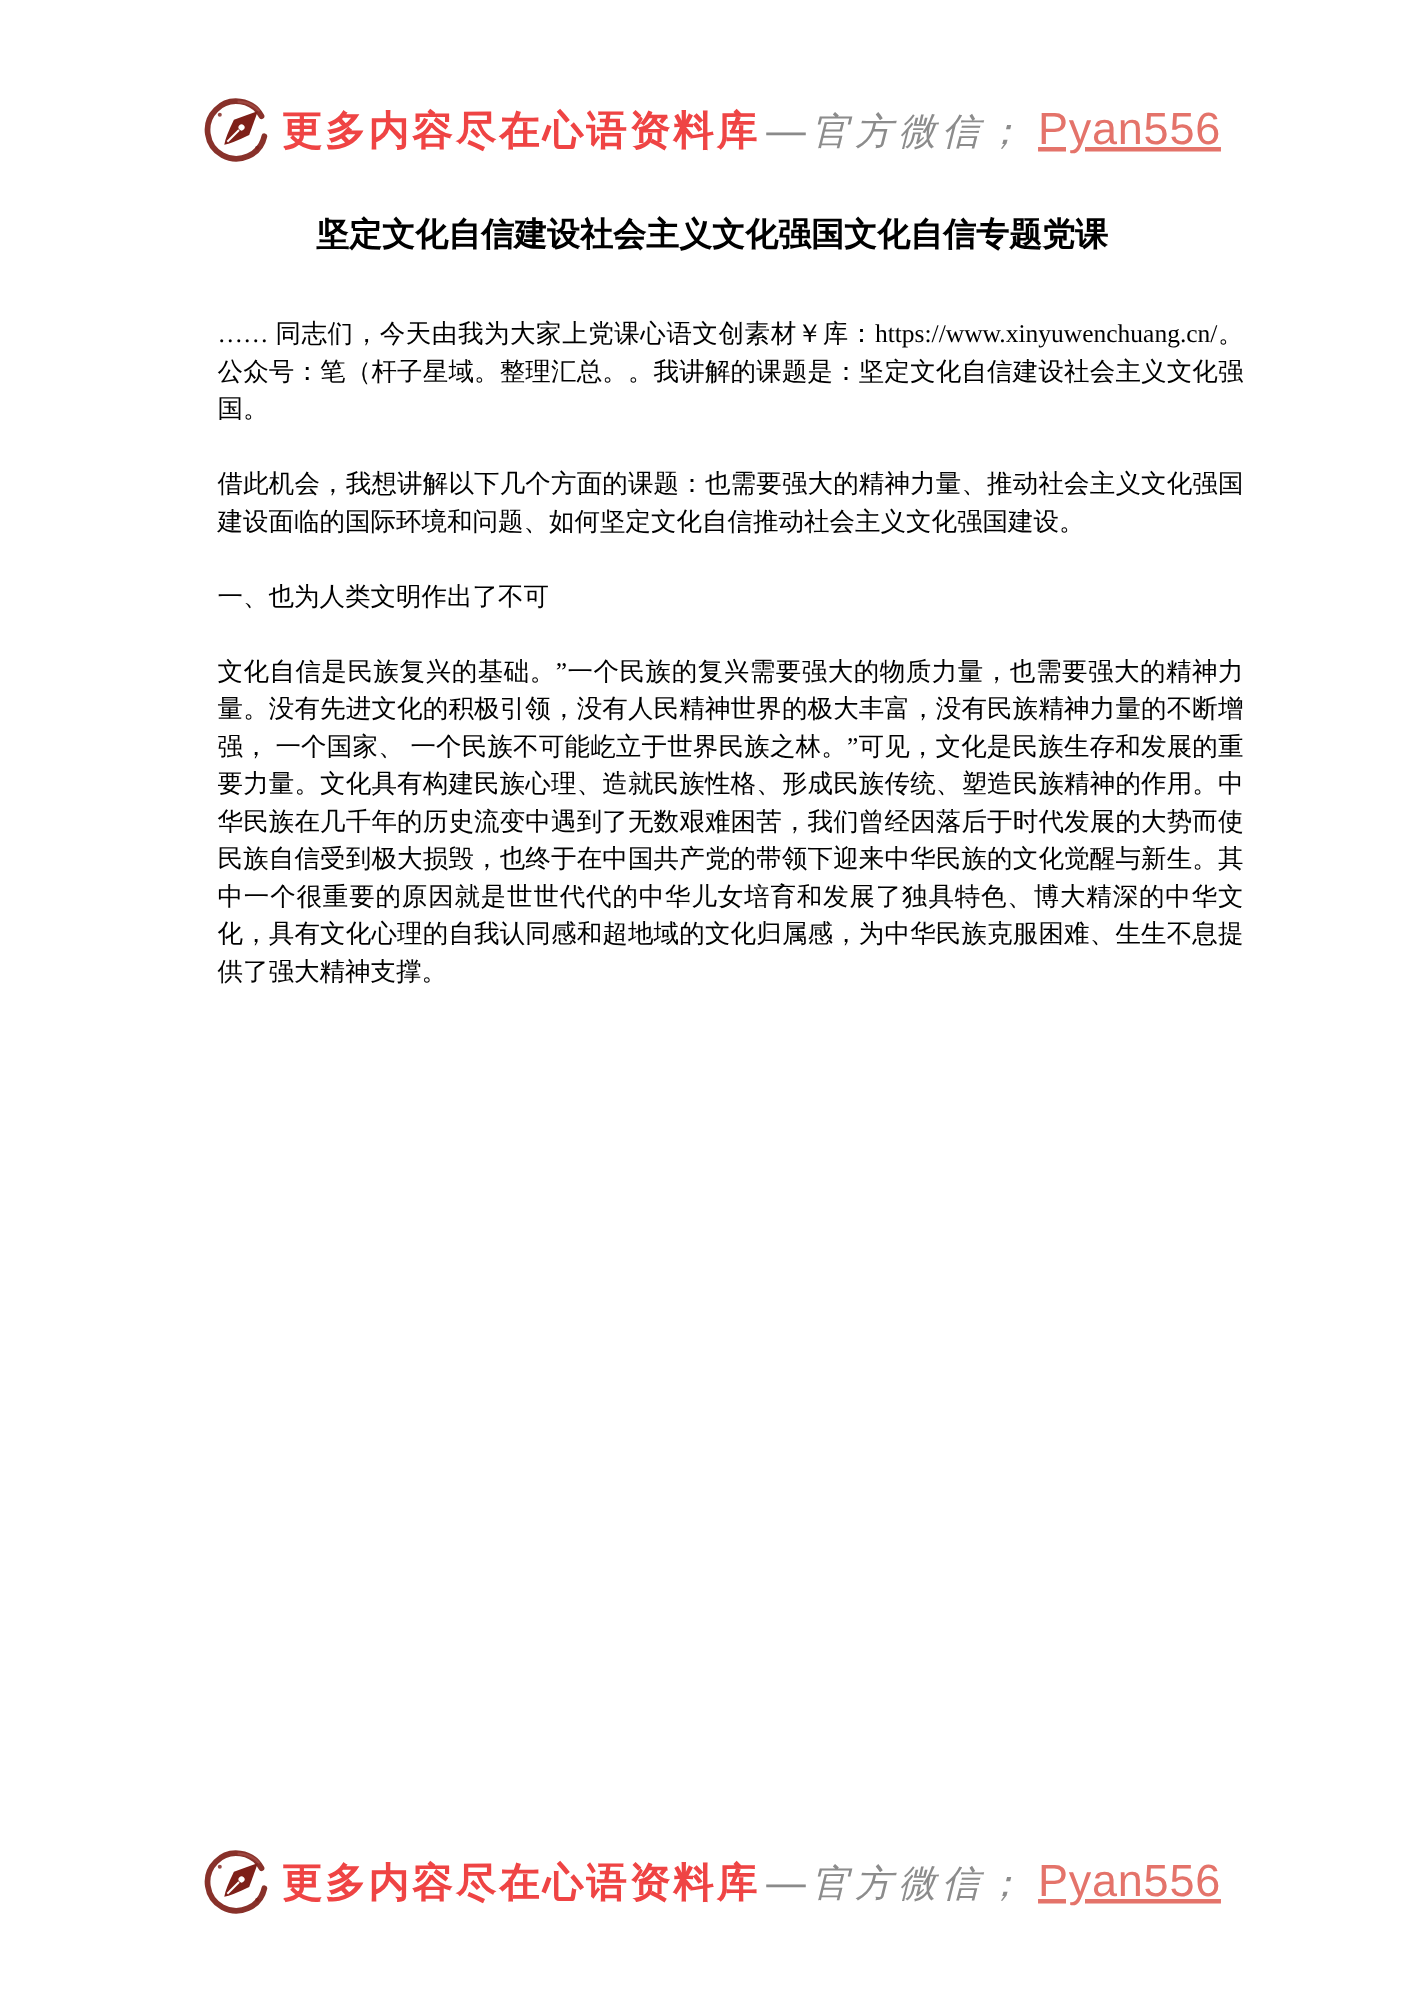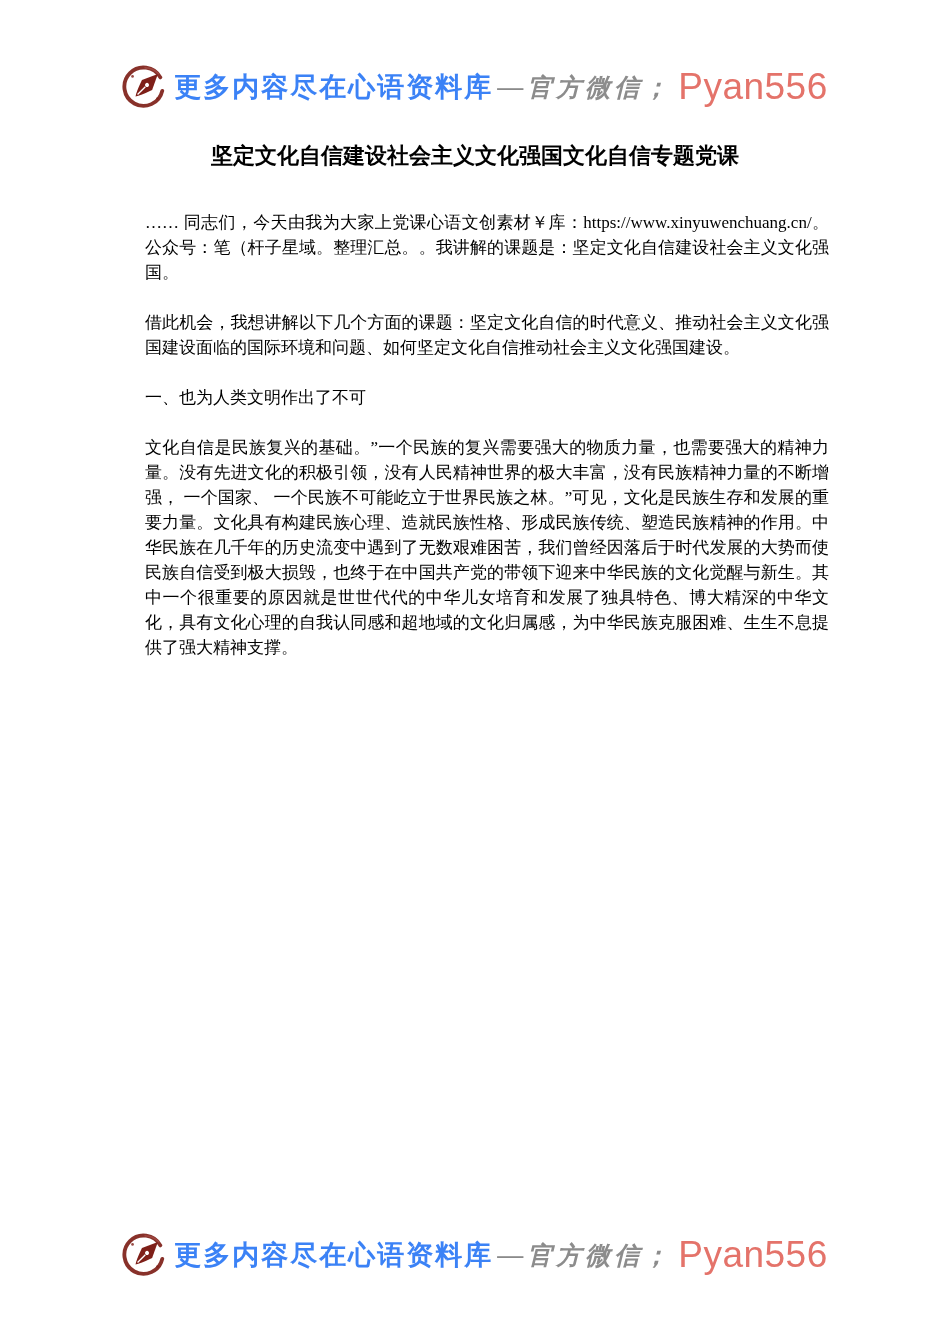--- a/index.html
+++ b/index.html
@@ -26,43 +26,44 @@
     justify-content: center;
     gap: 6px;
     white-space: nowrap;
   }
   .watermark.header { top: 64px; }
   .watermark.footer { top: 1232px; }
   .wm-logo { width: 46px; height: 46px; display: inline-block; flex: 0 0 auto; }
   .wm-brand {
     font-size: 27px;
     font-weight: 700;
-    color: #3b82f6;
+    color: #ef4444;
     letter-spacing: 2px;
     font-family: "Liberation Serif", "DejaVu Serif", serif;
   }
   .wm-dash {
     font-size: 26px;
     font-weight: 700;
     color: #8a8a8a;
     margin: 0 -2px;
   }
   .wm-label {
     font-size: 25px;
-    font-weight: 700;
+    font-weight: 400;
     font-style: italic;
     color: #8c8c8c;
     letter-spacing: 4px;
     font-family: "Liberation Serif", "DejaVu Serif", serif;
   }
   .wm-id {
-    font-size: 37px;
+    font-size: 30px;
     color: #e4736a;
     font-family: "Liberation Sans", "DejaVu Sans", sans-serif;
     letter-spacing: 0.5px;
+    text-decoration: underline;
   }
   
   .doc-title {
     position: absolute;
     top: 140px;
     left: 0;
     width: 100%;
     margin: 0;
     text-align: center;
     font-size: 22px;
@@ -111,21 +112,21 @@
     <span class="wm-brand">更多内容尽在心语资料库</span>
     <span class="wm-dash">—</span>
     <span class="wm-label">官方微信；</span>
     <span class="wm-id">Pyan556</span>
   </div>
 
   <h1 class="doc-title">坚定文化自信建设社会主义文化强国文化自信专题党课</h1>
 
   <div class="doc-body">
     <p>…… 同志们，今天由我为大家上党课心语文创素材￥库：https://www.xinyuwenchuang.cn/。公众号：笔（杆子星域。整理汇总。。我讲解的课题是：坚定文化自信建设社会主义文化强国。</p>
-    <p>借此机会，我想讲解以下几个方面的课题：坚定文化自信的时代意义、推动社会主义文化强国建设面临的国际环境和问题、如何坚定文化自信推动社会主义文化强国建设。</p>
+    <p>借此机会，我想讲解以下几个方面的课题：也需要强大的精神力量、推动社会主义文化强国建设面临的国际环境和问题、如何坚定文化自信推动社会主义文化强国建设。</p>
     <p>一、也为人类文明作出了不可</p>
     <p>文化自信是民族复兴的基础。”一个民族的复兴需要强大的物质力量，也需要强大的精神力量。没有先进文化的积极引领，没有人民精神世界的极大丰富，没有民族精神力量的不断增强， 一个国家、 一个民族不可能屹立于世界民族之林。”可见，文化是民族生存和发展的重要力量。文化具有构建民族心理、造就民族性格、形成民族传统、塑造民族精神的作用。中华民族在几千年的历史流变中遇到了无数艰难困苦，我们曾经因落后于时代发展的大势而使民族自信受到极大损毁，也终于在中国共产党的带领下迎来中华民族的文化觉醒与新生。其中一个很重要的原因就是世世代代的中华儿女培育和发展了独具特色、博大精深的中华文化，具有文化心理的自我认同感和超地域的文化归属感，为中华民族克服困难、生生不息提供了强大精神支撑。</p>
   </div>
 
   <div class="watermark footer">
     <span class="wm-logo">
       <svg viewBox="0 0 48 48" width="46" height="46">
         <path d="M40 14 A 20 20 0 1 0 42 28" fill="none" stroke="#7e1f18" stroke-width="4" stroke-linecap="round" opacity="0.92"></path>
         <path d="M38 10 A 20 20 0 0 0 24 4" fill="none" stroke="#a85048" stroke-width="1.6" stroke-linecap="round" opacity="0.7"></path>
         <g transform="rotate(45 24 24)">

